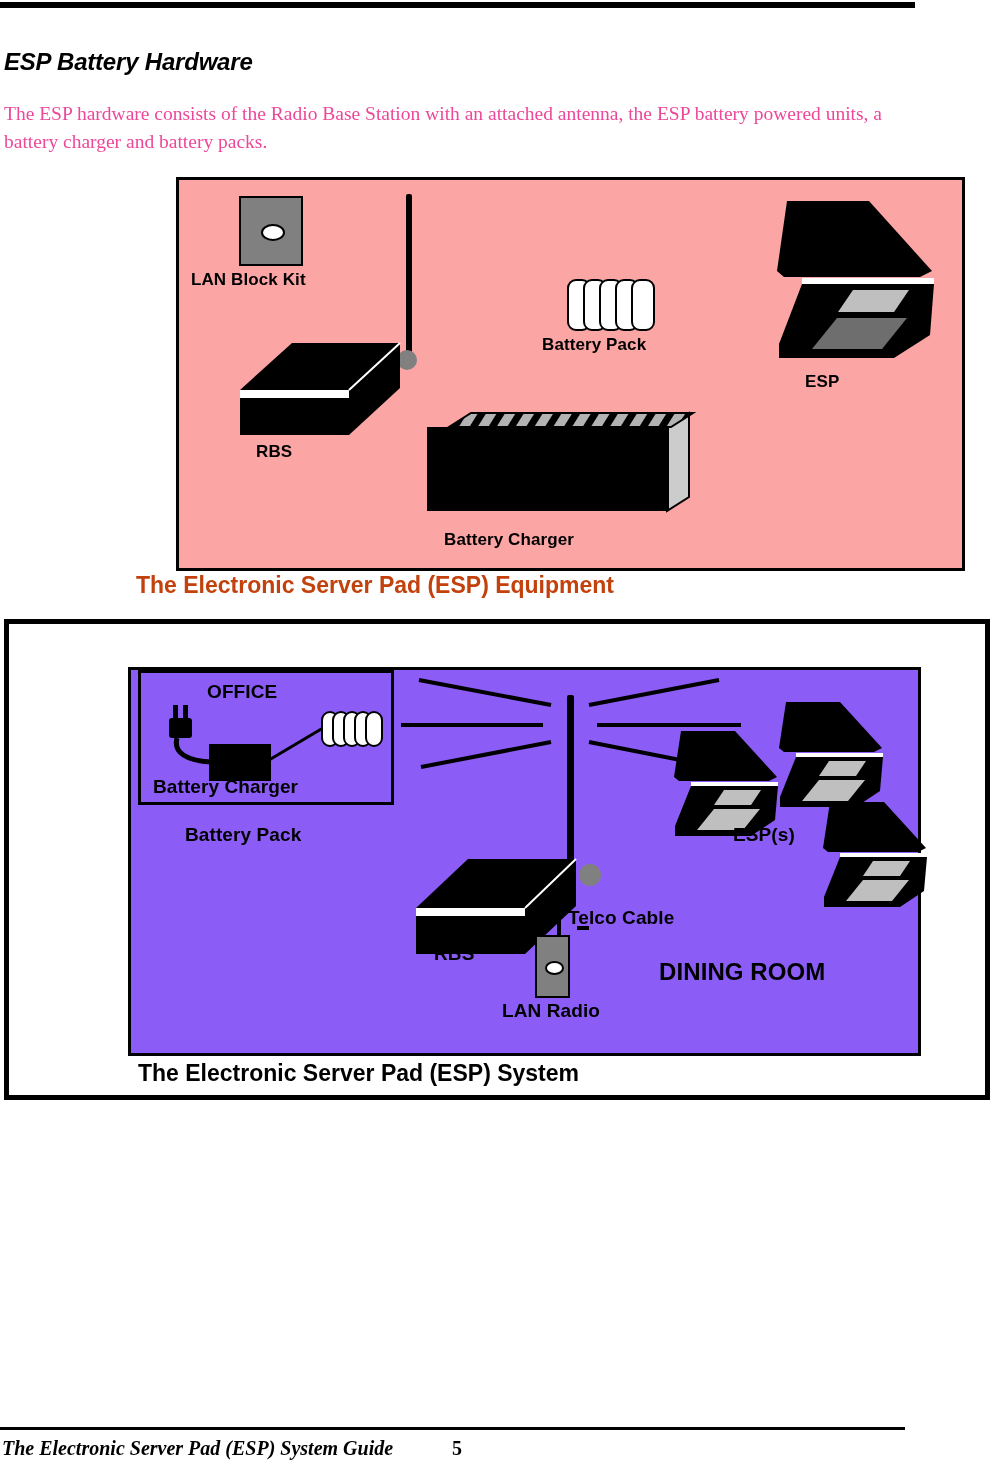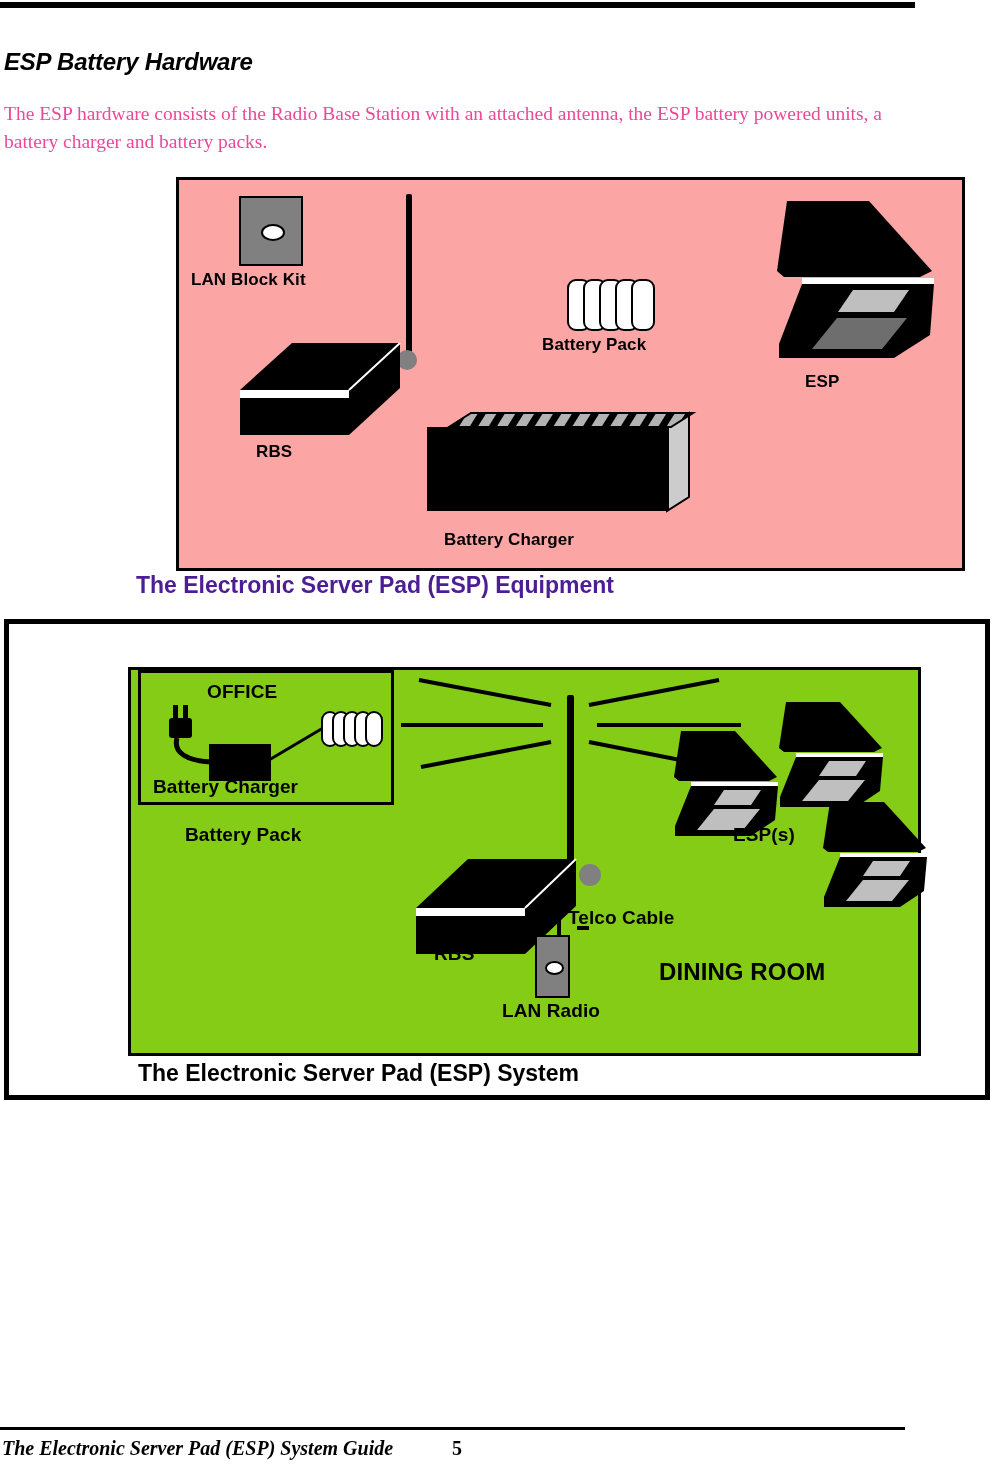--- a/index.html
+++ b/index.html
@@ -68,37 +68,37 @@
   #figure1-frame {
     left: 140px; top: 177px;
     width: 789px; height: 394px;
     border: 3px solid #000;
     box-sizing: border-box;
     background: #fca5a5;
     margin-left: 36px;
   }
   #figure1-caption {
     left: 136px; top: 572px;
-    font-size: 23px; font-weight: bold; color: #4c1d95;
+    font-size: 23px; font-weight: bold; color: #c2410c;
     white-space: nowrap;
   }
 
   #figure2-outer-frame {
     left: 4px; top: 619px;
     width: 986px; height: 481px;
     border: 5px solid #000;
     box-sizing: border-box;
     background: #fff;
   }
   #figure2-inner-frame {
     left: 128px; top: 667px;
     width: 793px; height: 389px;
     border: 3px solid #000;
     box-sizing: border-box;
-    background: #84cc16;
+    background: #8b5cf6;
   }
   #figure2-caption {
     left: 138px; top: 1060px;
     font-size: 23px; font-weight: bold; color: #000;
     white-space: nowrap;
   }
 
   
   .dlabel {
     font-size: 17px;

